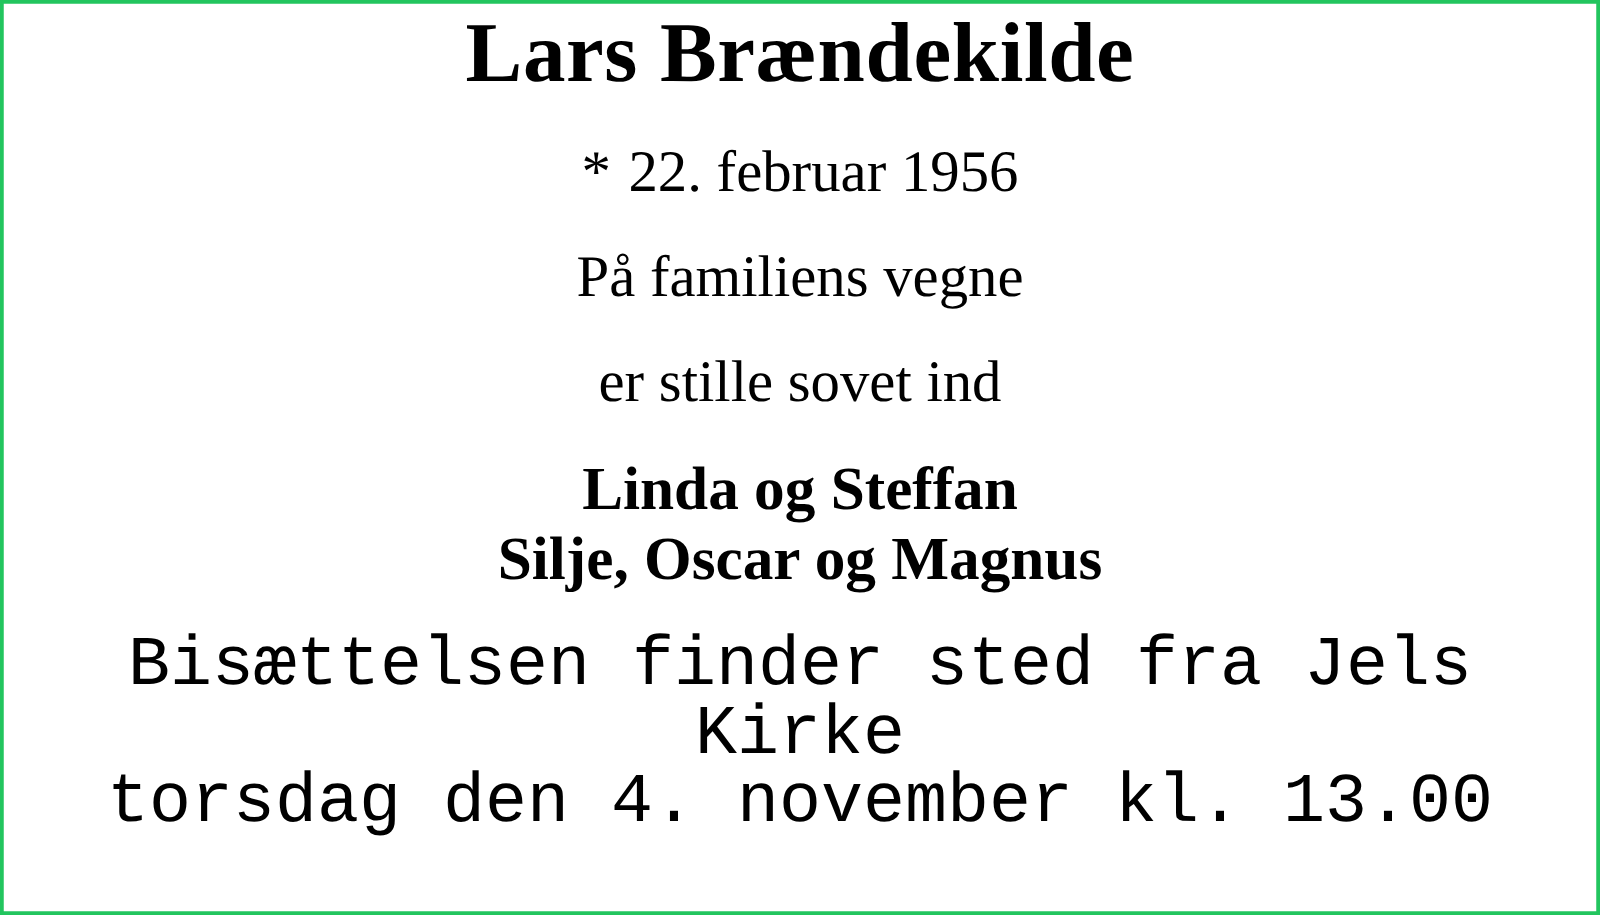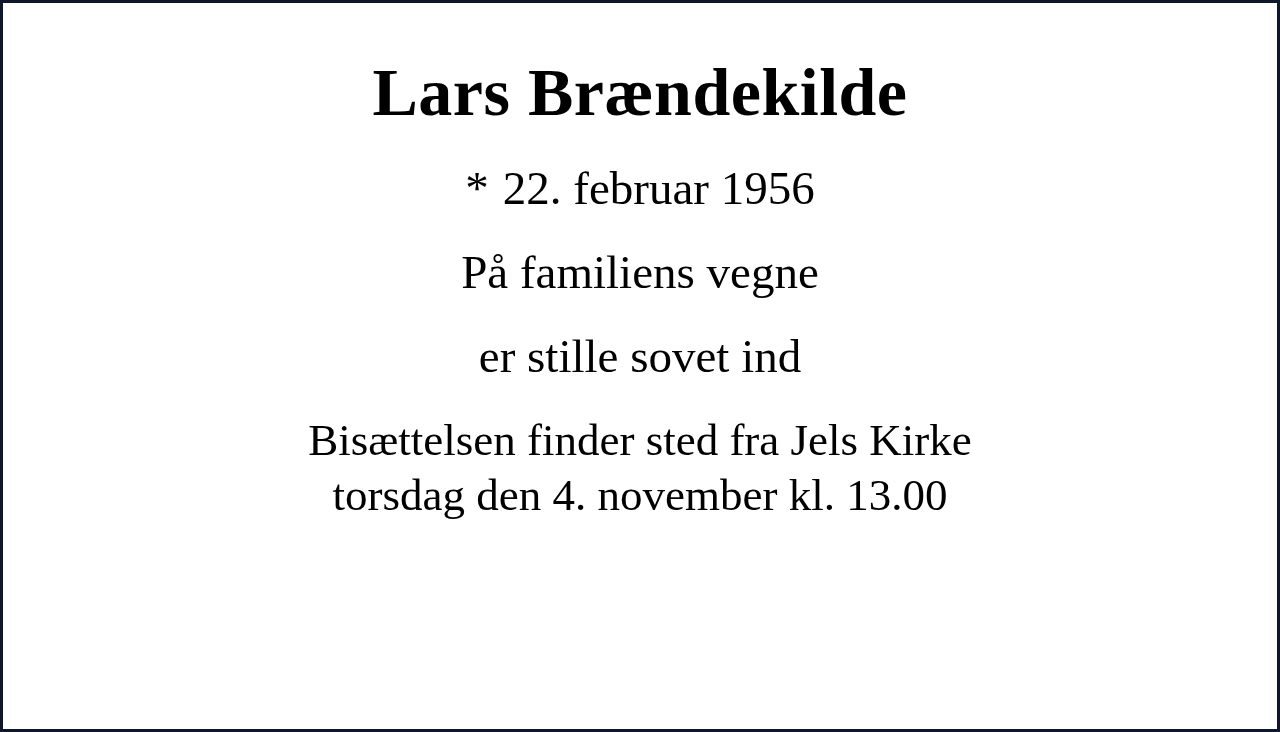--- a/index.html
+++ b/index.html
@@ -4,26 +4,25 @@
 <style>
   html, body {
     margin: 0;
     padding: 0;
     background: #ffffff;
   }
   .sheet {
     width: 1280px;
     height: 732px;
     box-sizing: border-box;
-    border: 3px solid #0f172a;
+    border: 3px solid #22c55e;
     background: #ffffff;
     font-family: "Liberation Serif", "DejaVu Serif", serif;
     color: #000000;
     text-align: center;
-    padding-top: 50px;
     overflow: hidden;
   }
   .deceased-name {
     font-size: 68px;
     font-weight: bold;
     line-height: 78px;
     margin: 0 0 30px 0;
     letter-spacing: 0.5px;
   }
   .dates {
@@ -46,41 +45,46 @@
     line-height: 54px;
     margin: 0 0 30px 0;
   }
   .mourners {
     font-size: 49px;
     font-weight: bold;
     line-height: 56px;
     margin: 0 0 30px 0;
   }
   .funeral {
-    font-size: 45px;
+    font-size: 56px;
     line-height: 55px;
     margin: 0;
+    font-family: Liberation Mono, monospace;
   }
 </style>
 </head>
 <body>
 
 <div class="sheet">
 
   <h1 class="deceased-name">Lars Brændekilde</h1>
 
   <div class="dates">
     <span class="date-part">
       <span class="date-symbol">*</span><span>22. februar 1956</span>
     </span>
   </div>
 
   <p class="body-line">På familiens vegne</p>
 
   <p class="body-line">er stille sovet ind</p>
 
+  <div class="mourners">
+    <div>Linda og Steffan</div>
+    <div>Silje, Oscar og Magnus</div>
+  </div>
 
   <div class="funeral">
     <div>Bisættelsen finder sted fra Jels Kirke</div>
     <div>torsdag den 4. november kl. 13.00</div>
   </div>
 
 </div>
 
 </body></html>

